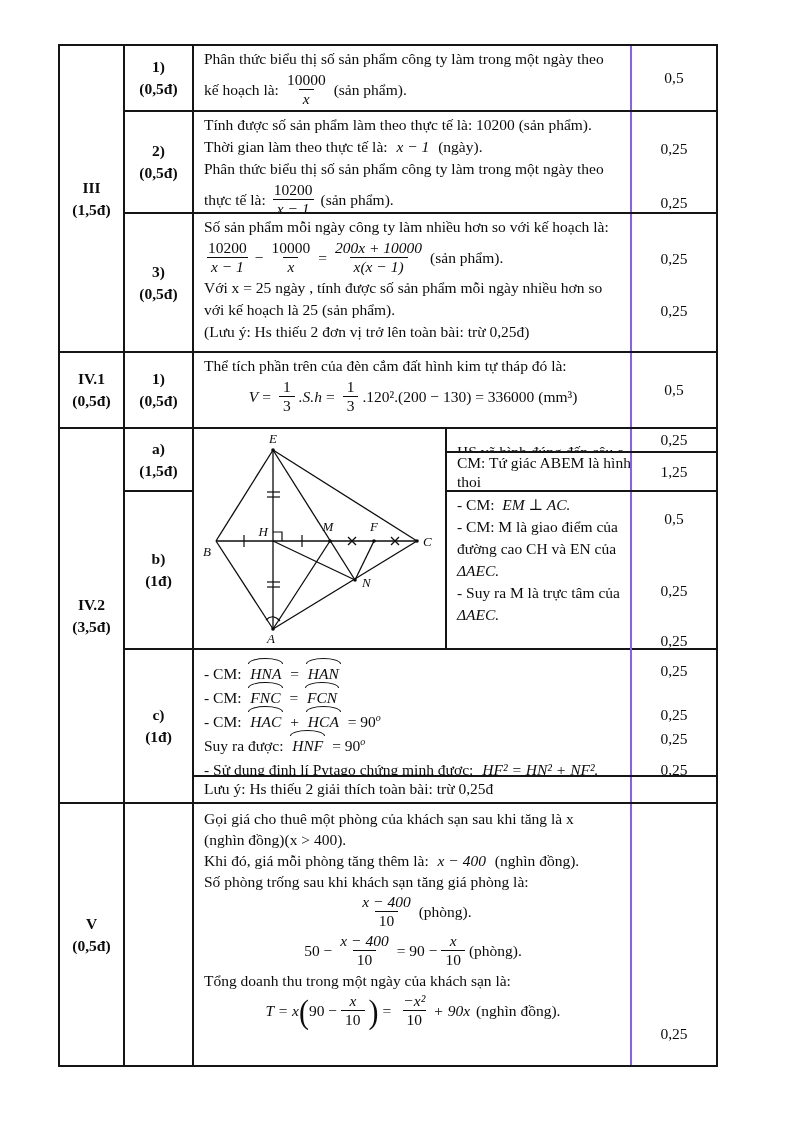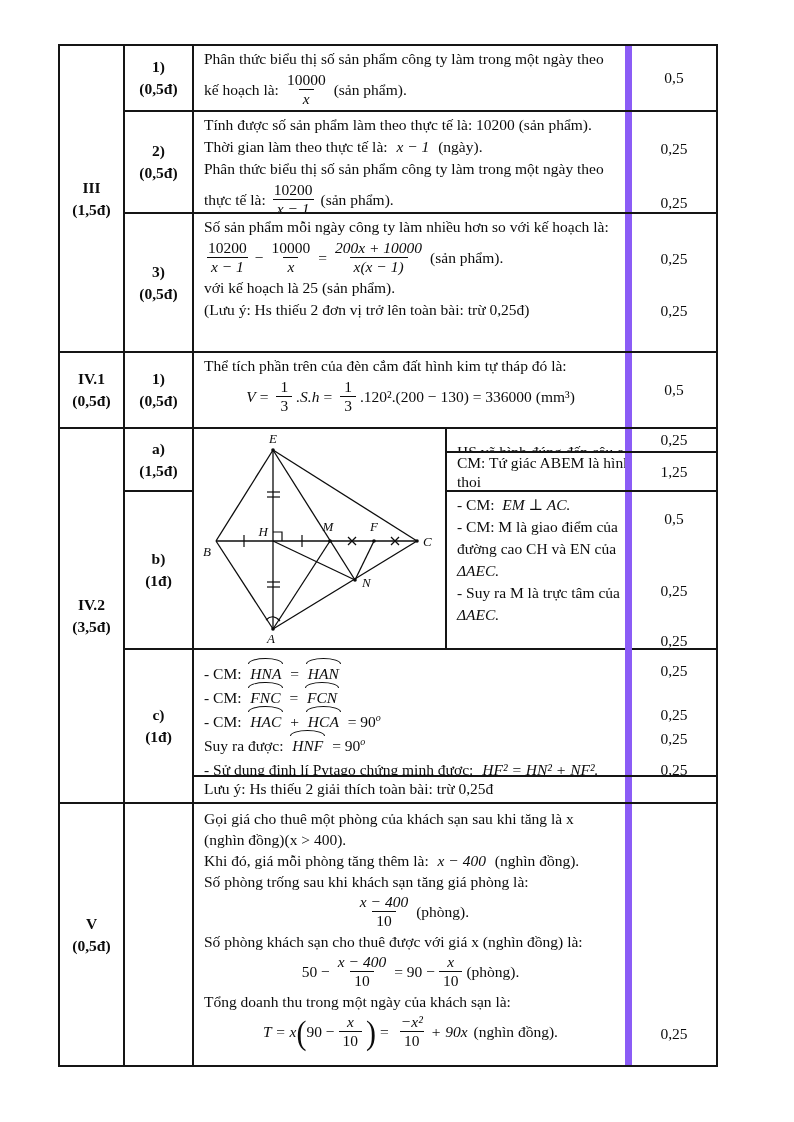--- a/index.html
+++ b/index.html
@@ -12,21 +12,21 @@
   .sec:last-child{border-bottom:none;flex:1;}
   .qcell{width:65px;border-right:2px solid #151515;box-sizing:border-box;
         display:flex;flex-direction:column;align-items:center;justify-content:center;
         font-weight:bold;text-align:center;}
   .secbody{flex:1;display:flex;flex-direction:column;min-width:0;}
   .row{display:flex;flex-direction:row;border-bottom:2px solid #151515;box-sizing:border-box;}
   .row.last{border-bottom:none;flex:1;}
   .subcell{width:69px;border-right:2px solid #151515;box-sizing:border-box;
         display:flex;flex-direction:column;align-items:center;justify-content:center;
         font-weight:bold;text-align:center;}
-  .content{flex:1;border-right:7px solid #8b5cf6;box-sizing:border-box;
+  .content{flex:1;border-right:2px solid #8b5cf6;box-sizing:border-box;
         padding:2px 8px 2px 10px;min-width:0;overflow:hidden;}
   .pts{width:84px;box-sizing:border-box;text-align:center;display:flex;
         flex-direction:column;align-items:center;}
   .pts.center{justify-content:center;}
   .ln{white-space:nowrap;}
   .mi{font-style:italic;}
   .frac{display:inline-flex;flex-direction:column;align-items:center;
         vertical-align:middle;margin:1px 4px;}
   .frac .fn{display:block;padding:0 4px;line-height:18px;}
   .frac .fd{display:block;border-top:1.5px solid #0c0c0c;padding:0 4px;line-height:18px;}
@@ -123,20 +123,21 @@
                   <span class="fn">10000</span>
                   <span class="fd mi">x</span>
                 </span>
               <span>=</span>
               <span class="frac">
                   <span class="fn mi">200x + 10000</span>
                   <span class="fd mi">x(x − 1)</span>
                 </span>
               <span>(sản phẩm).</span>
             </div>
+            <div class="ln">Với  x = 25  ngày , tính được số sản phẩm mỗi ngày nhiều hơn so</div>
             <div class="ln">với kế hoạch là  25  (sản phẩm).</div>
             <div class="ln ital">(Lưu ý: Hs thiếu 2 đơn vị trở lên toàn bài: trừ 0,25đ)</div>
           </div>
           <div class="pts">
             <div style="margin-top:34px;">0,25</div>
             <div style="margin-top:30px;">0,25</div>
           </div>
         </div>
 
       </div>
@@ -352,21 +353,20 @@
               <span>(nghìn đồng).</span>
             </div>
             <div class="ln">Số phòng trống sau khi khách sạn tăng giá phòng là:</div>
             <div class="fline center">
               <span class="frac">
                   <span class="fn mi">x − 400</span>
                   <span class="fd">10</span>
                 </span>
               <span>(phòng).</span>
             </div>
-            <div class="ln">Số phòng khách sạn cho thuê được với giá x (nghìn đồng) là:</div>
             <div class="fline center">
               <span>50 −</span>
               <span class="frac">
                   <span class="fn mi">x − 400</span>
                   <span class="fd">10</span>
                 </span>
               <span>= 90 −</span>
               <span class="frac">
                   <span class="fn mi">x</span>
                   <span class="fd">10</span>

